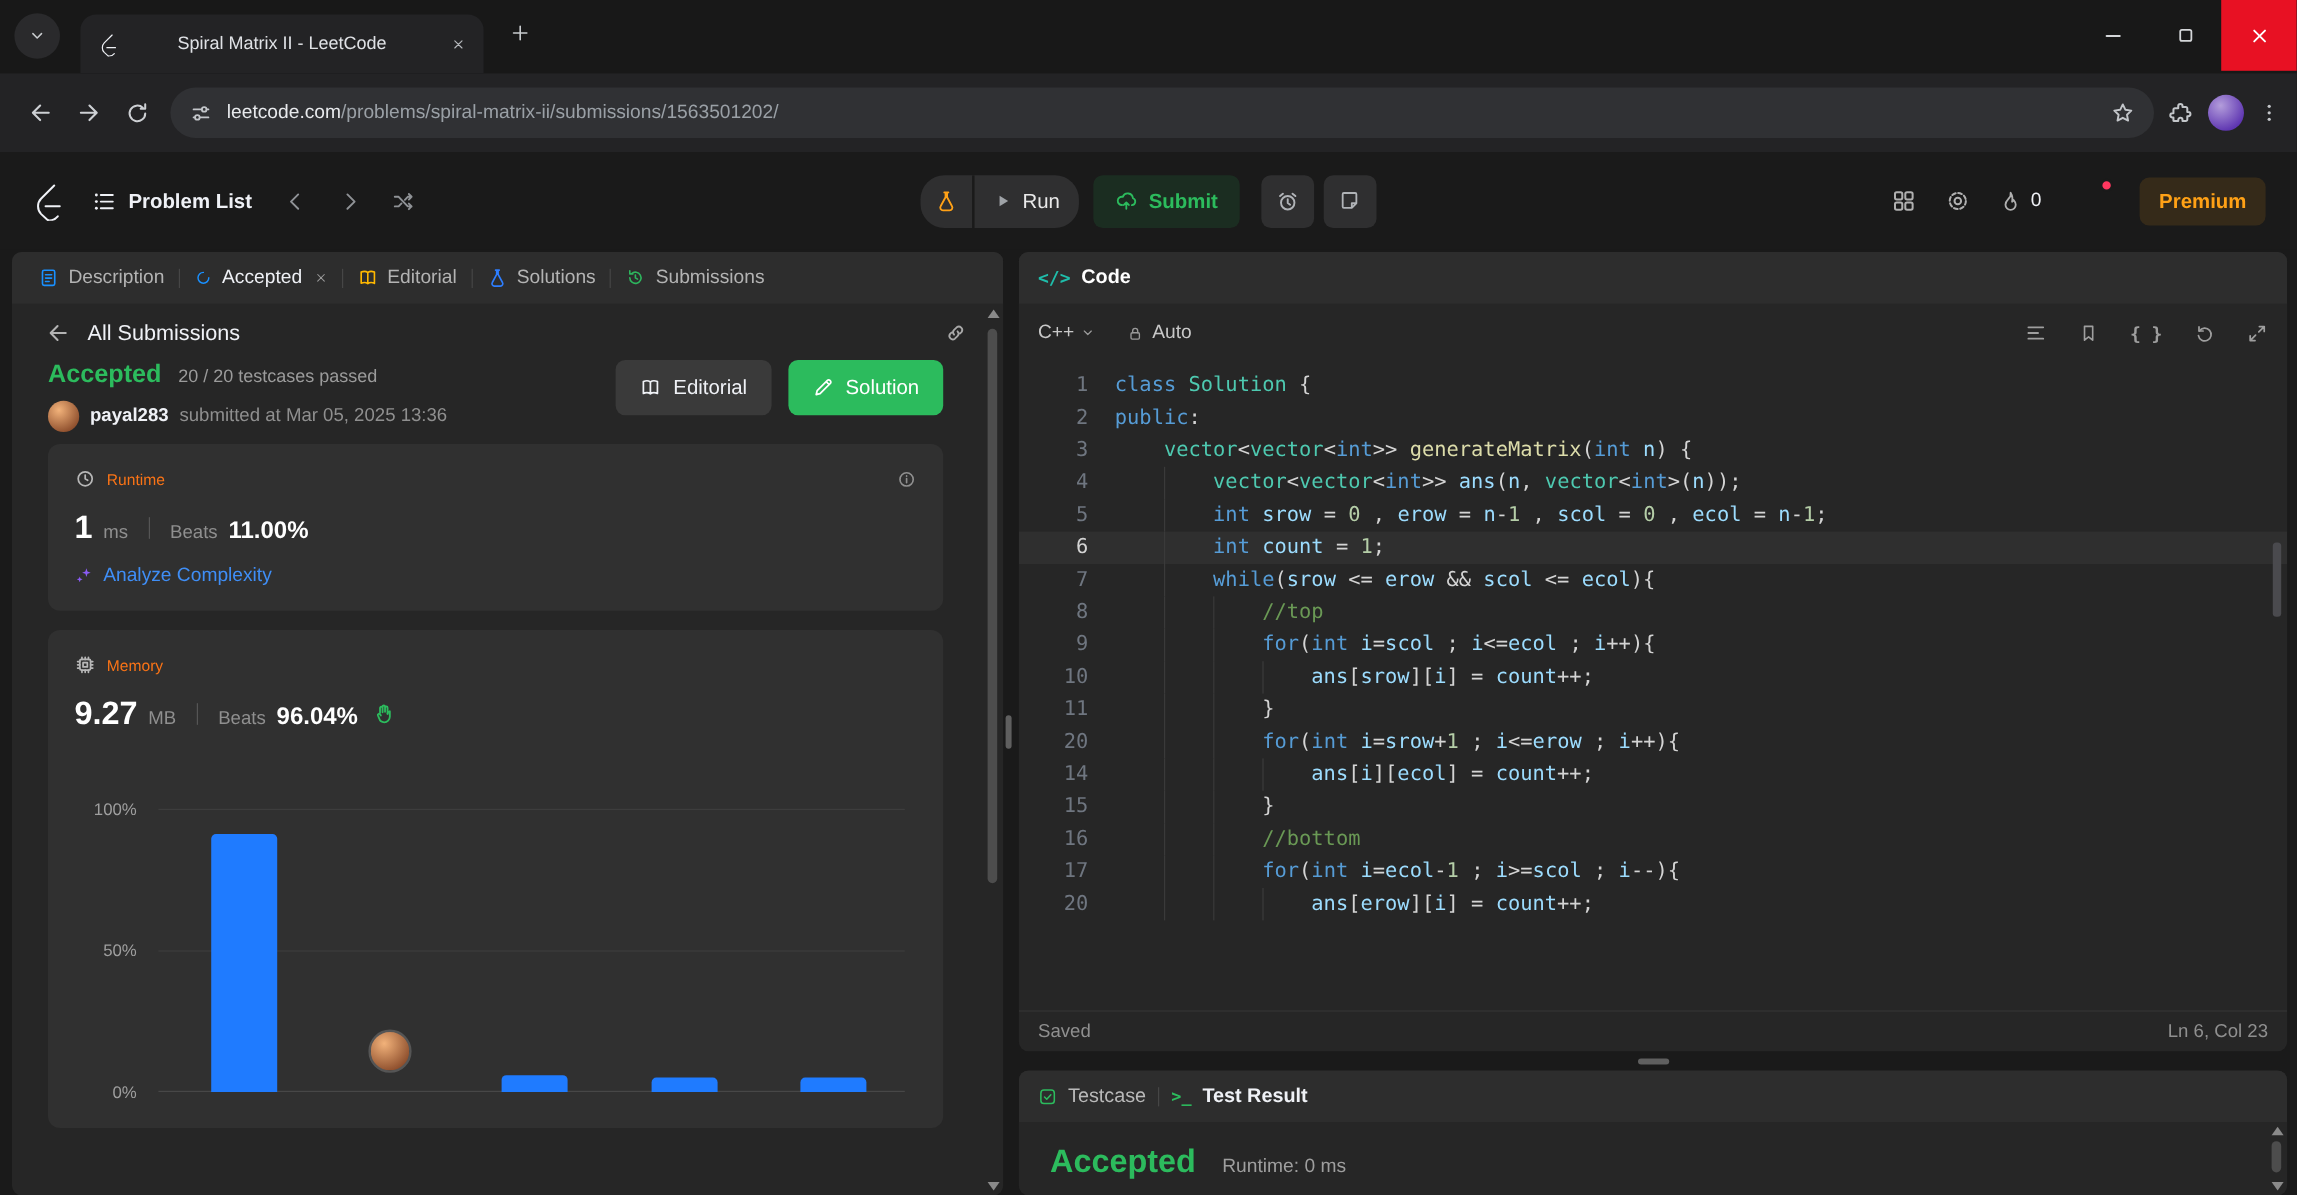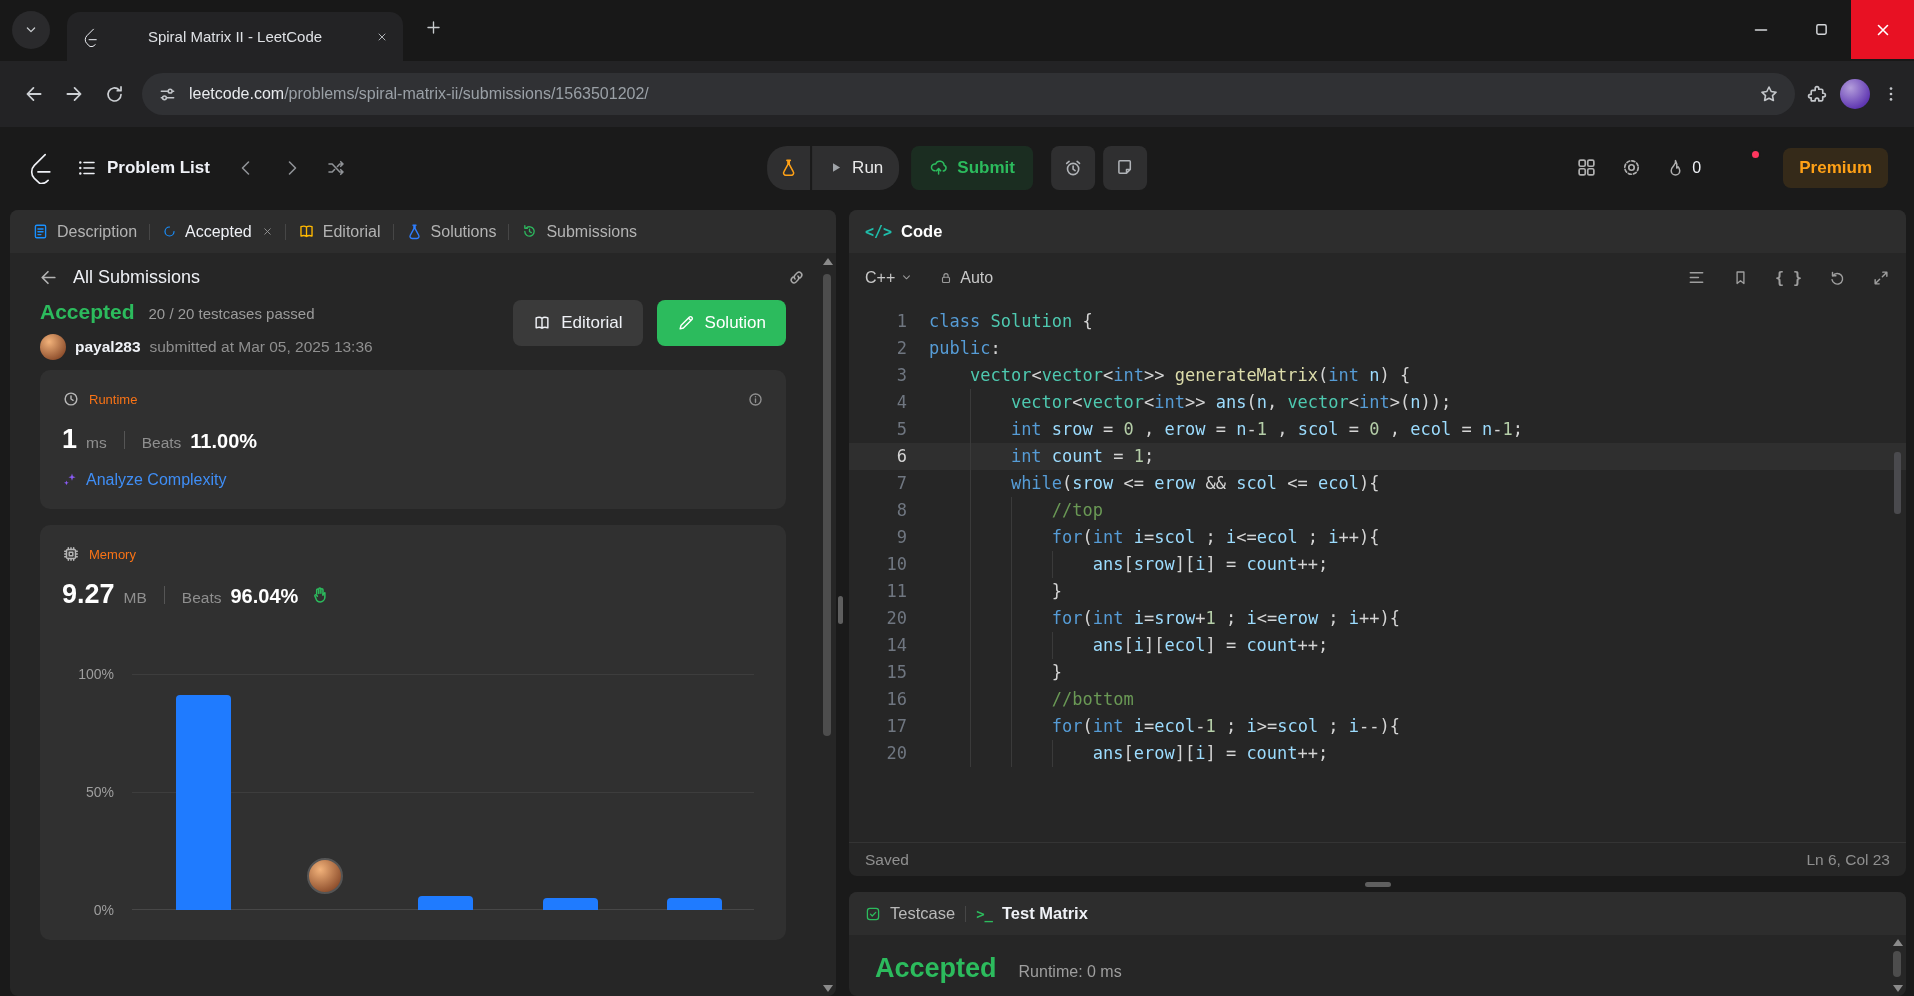--- a/index.html
+++ b/index.html
@@ -657,21 +657,21 @@
         <span class="cs-tab">
           <svg class="ic checkbox-ic" width="16" height="16" viewBox="0 0 20 20">
               <rect x="3" y="3" width="14" height="14" rx="3.2"></rect>
               <path d="M6.8 10.2l2.3 2.3 4.3-4.6"></path>
             </svg>
           <span>Testcase</span>
         </span>
         <span class="tab-sep"></span>
         <span class="cs-tab active">
           <span class="term-glyph">&gt;_</span>
-          <span>Test Matrix</span>
+          <span>Test Result</span>
         </span>
       </div>
       <div class="cs-body">
         <span class="cs-status">Accepted</span>
         <span class="cs-runtime">Runtime: 0 ms</span>
       </div>
       <div class="cs-scroll">
         <i class="arr up"></i>
         <div class="thumb"></div>
         <i class="arr down"></i>

